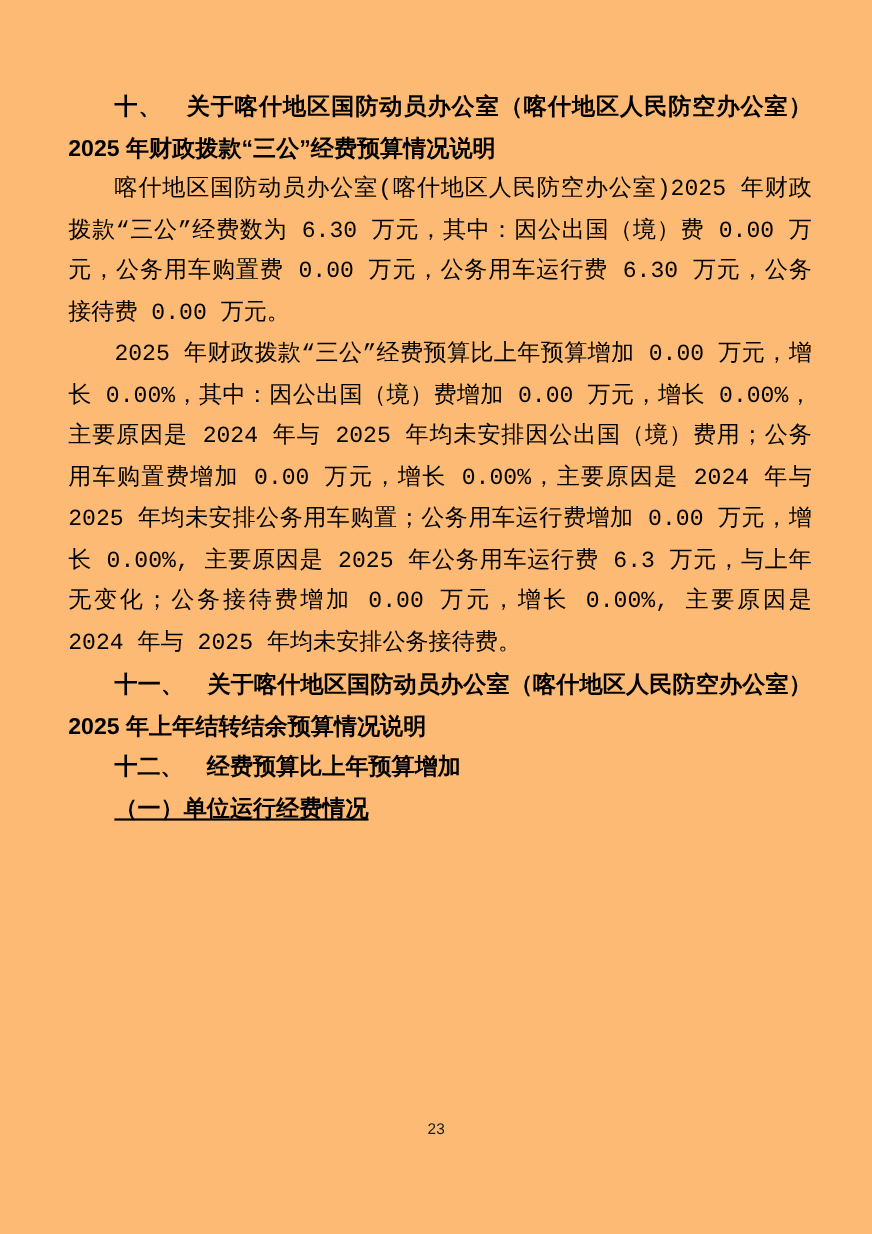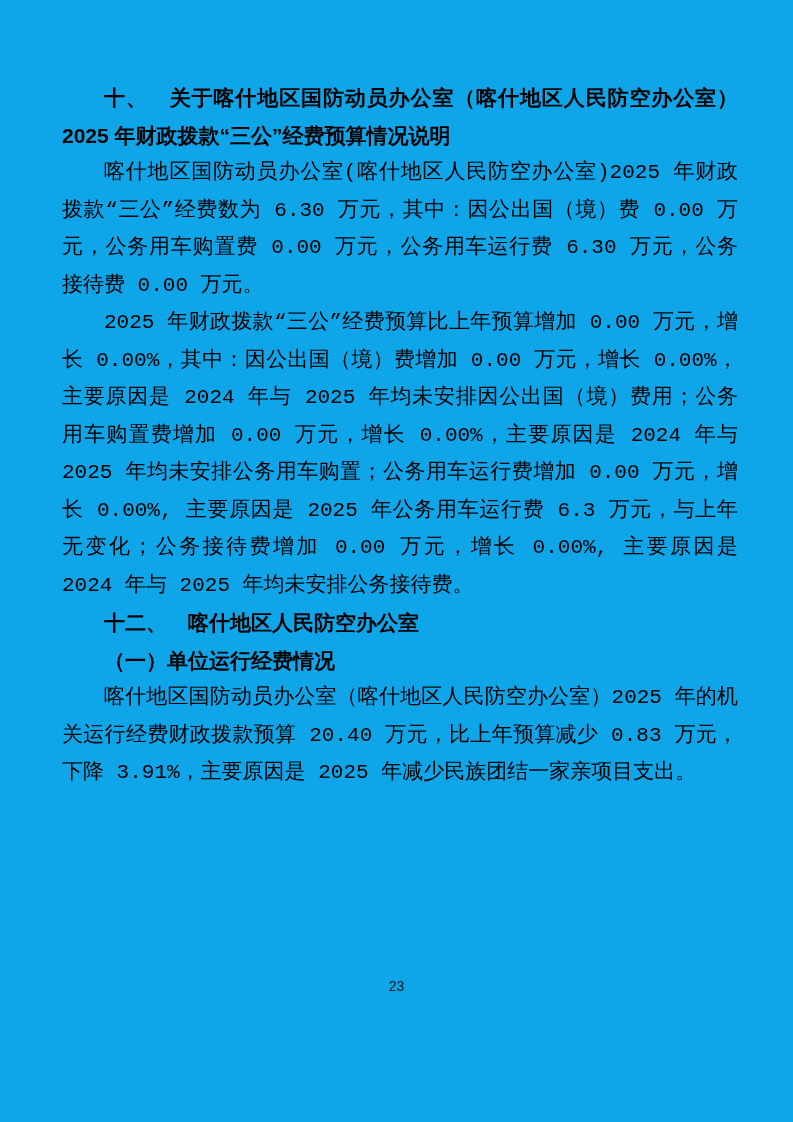--- a/index.html
+++ b/index.html
@@ -4,21 +4,21 @@
 <style>
   html, body {
     margin: 0;
     padding: 0;
     background: #ffffff;
   }
   .page {
     position: relative;
     width: 793px;
     height: 1122px;
-    background: #0ea5e9;
+    background: #fdba74;
     color: #000000;
     font-family: "Liberation Serif", "DejaVu Serif", serif;
     overflow: hidden;
   }
   .content {
     position: absolute;
     left: 62px;
     top: 79px;
     width: 676px;
     font-size: 21px;
@@ -27,43 +27,44 @@
   }
   .heading {
     font-weight: bold;
     font-family: "Liberation Sans", "DejaVu Sans", sans-serif;
     text-indent: 2em;
   }
   .subheading {
     font-weight: bold;
     font-family: "Liberation Sans", "DejaVu Sans", sans-serif;
     text-indent: 2em;
+    text-decoration: underline;
   }
   .para {
     text-indent: 2em;
     font-family: Liberation Mono, monospace;
   }
   .page-footer {
     position: absolute;
-    top: 976px;
+    top: 1016px;
     left: 0;
     width: 100%;
     text-align: center;
     font-size: 14px;
     line-height: 20px;
     font-family: "Liberation Sans", "DejaVu Sans", sans-serif;
     color: #1a1a1a;
   }
 </style>
 </head>
 <body>
 
 <div class="page">
   <div class="content">
     <div class="heading">十、　关于喀什地区国防动员办公室（喀什地区人民防空办公室）2025 年财政拨款“三公”经费预算情况说明</div>
     <div class="para">喀什地区国防动员办公室(喀什地区人民防空办公室)2025 年财政拨款“三公”经费数为 6.30 万元，其中：因公出国（境）费 0.00 万元，公务用车购置费 0.00 万元，公务用车运行费 6.30 万元，公务接待费 0.00 万元。</div>
     <div class="para">2025 年财政拨款“三公”经费预算比上年预算增加 0.00 万元，增长 0.00%，其中：因公出国（境）费增加 0.00 万元，增长 0.00%，主要原因是 2024 年与 2025 年均未安排因公出国（境）费用；公务用车购置费增加 0.00 万元，增长 0.00%，主要原因是 2024 年与 2025 年均未安排公务用车购置；公务用车运行费增加 0.00 万元，增长 0.00%, 主要原因是 2025 年公务用车运行费 6.3 万元，与上年无变化；公务接待费增加 0.00 万元，增长 0.00%, 主要原因是 2024 年与 2025 年均未安排公务接待费。</div>
-    <div class="heading">十二、　喀什地区人民防空办公室</div>
+    <div class="heading">十一、　关于喀什地区国防动员办公室（喀什地区人民防空办公室）2025 年上年结转结余预算情况说明</div>
+    <div class="heading">十二、　经费预算比上年预算增加</div>
     <div class="subheading">（一）单位运行经费情况</div>
-    <div class="para">喀什地区国防动员办公室（喀什地区人民防空办公室）2025 年的机关运行经费财政拨款预算 20.40 万元，比上年预算减少 0.83 万元，下降 3.91%，主要原因是 2025 年减少民族团结一家亲项目支出。</div>
   </div>
   <div class="page-footer">23</div>
 </div>
 
 </body></html>

